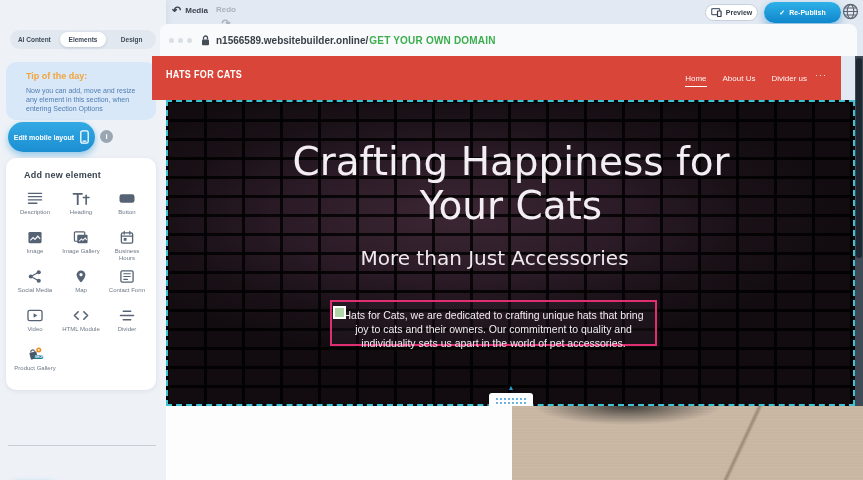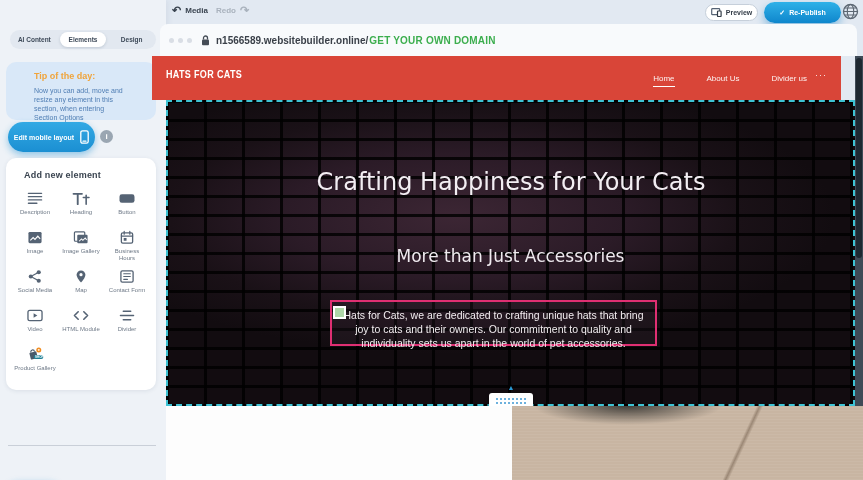--- a/index.html
+++ b/index.html
@@ -3,32 +3,32 @@
 <meta charset="utf-8">
 <style>
   * { margin:0; padding:0; box-sizing:border-box; }
   body { width:863px; height:480px; overflow:hidden; font-family:"Liberation Sans",sans-serif; }
   .app { position:relative; width:863px; height:480px; background:#e2e9f2; overflow:hidden; }
 
   
   .panel-title { position:absolute; left:16px; top:7px; font-size:15px; font-weight:bold; color:#2b3645; letter-spacing:.2px; }
   .undo-btn, .redo-btn { position:absolute; top:5px; display:flex; align-items:center; gap:4px; font-size:8px; font-weight:bold; cursor:pointer; }
   .undo-btn { left:172px; color:#39434f; }
-  .redo-btn { left:216px; color:#a9b2bd; }
+  .redo-btn { left:216px; color:#a9b2bd;flex-direction:column; }
   .arrow-glyph { font-size:11px; line-height:11px; }
   .preview-btn { position:absolute; left:705px; top:4px; width:53px; height:17px; background:#fff; border:1px solid #c6cfda; border-radius:10px; display:flex; align-items:center; justify-content:center; gap:4px; font-size:7px; font-weight:bold; color:#333c47; cursor:pointer; }
   .republish-btn { position:absolute; left:764px; top:2px; width:77px; height:21px; border-radius:12px; background:linear-gradient(180deg,#2fb1e8,#0f86cc); display:flex; align-items:center; justify-content:center; gap:4px; font-size:7px; font-weight:bold; color:#fff; box-shadow:0 4px 9px rgba(20,130,200,.45); cursor:pointer; }
   .globe-btn { position:absolute; left:842px; top:3px; width:17px; height:17px; cursor:pointer; }
 
   
   .sidebar { position:absolute; left:0; top:0; width:166px; height:480px; background:#eef2f7; box-shadow:2px 0 6px rgba(30,50,80,.07); }
   .tabs { position:absolute; left:10px; top:30px; width:146px; height:19px; background:#e2e8f0; border-radius:11px; display:flex; align-items:center; }
   .tab { flex:1; height:15px; margin:0 1px; display:flex; align-items:center; justify-content:center; font-size:6.5px; font-weight:bold; color:#3e4a59; border-radius:9px; cursor:pointer; }
   .tab.active { background:#fff; box-shadow:0 1px 3px rgba(40,60,90,.18); }
-  .tip-card { position:absolute; left:6px; top:62px; width:150px; height:58px; background:#d9e8f8; border-radius:10px; padding:9px 28px; }
+  .tip-card { position:absolute; left:6px; top:62px; width:150px; height:58px; background:#d9e8f8; border-radius:10px; padding:9px 20px; }
   .tip-title { font-size:9px; font-weight:bold; color:#f0a43b; margin-bottom:5px; }
   .tip-body { font-size:7px; line-height:9px; color:#4f7db3; }
   .edit-mobile { position:absolute; left:8px; top:122px; width:87px; height:30px; border-radius:16px; background:linear-gradient(180deg,#33a9e4,#1b8fd2); display:flex; align-items:center; justify-content:center; gap:6px; color:#fff; font-size:7px; font-weight:bold; box-shadow:0 3px 7px rgba(27,143,210,.45); cursor:pointer; }
   .info-dot { position:absolute; left:100px; top:130px; width:13px; height:13px; border-radius:50%; background:#9aa6b2; color:#fff; font-size:8px; font-weight:bold; display:flex; align-items:center; justify-content:center; cursor:pointer; }
   .elements-card { position:absolute; left:6px; top:158px; width:150px; height:232px; background:#fff; border-radius:10px; box-shadow:0 1px 4px rgba(40,60,90,.1); }
   .card-title { padding:12px 0 0 18px; font-size:9px; font-weight:bold; color:#3a4450; letter-spacing:.2px; }
   .el-grid { display:grid; grid-template-columns:repeat(3,1fr); grid-auto-rows:39px; padding:7px 6px 0; }
   .el { display:flex; flex-direction:column; align-items:center; gap:3px; padding-top:4px; cursor:pointer; }
   .el svg { width:20px; height:15px; flex:none; }
   .el .lbl { font-size:6px; line-height:6.5px; color:#6e7987; text-align:center; max-width:42px; }
@@ -39,34 +39,34 @@
   .chrome { position:absolute; left:160px; top:24px; width:697px; height:32px; background:#f8fafc; border-radius:8px 8px 0 0; display:flex; align-items:center; }
   .win-dots { display:flex; gap:4px; margin-left:9px; }
   .win-dots i { width:5px; height:5px; border-radius:50%; background:#d9dee5; }
   .lock { margin-left:9px; }
   .url-text { margin-left:6px; font-size:10px; font-weight:600; color:#3a4049; }
   .domain-cta { margin-left:1px; font-size:10px; font-weight:bold; color:#3cae4e; letter-spacing:.2px; cursor:pointer; }
 
   
   .site-header { position:absolute; left:152px; top:56px; width:689px; height:44px; background:#d94538; }
   .site-logo { position:absolute; left:14px; top:12px; color:#fff; font-size:11px; font-weight:bold; letter-spacing:.4px; transform:scaleX(.82); transform-origin:left; cursor:pointer; }
-  .site-nav { position:absolute; right:34px; top:0; height:44px; display:flex; align-items:center; gap:32px; }
+  .site-nav { position:absolute; right:34px; top:0; height:44px; display:flex; align-items:center; gap:16px; }
   .nav-item { font-size:8px; color:#fdf3f2; cursor:pointer; }
   .nav-item.current { border-bottom:1.5px solid #fff; padding-bottom:3px; margin-bottom:-4.5px; }
   .nav-more { position:absolute; right:14px; top:14px; color:#fdf3f2; font-size:9px; letter-spacing:1px; cursor:pointer; }
 
   .hero { position:absolute; left:166px; top:100px; width:689px; height:306px;
     background:
       repeating-linear-gradient(to right, rgba(0,0,0,.82) 0 3px, transparent 3px 38px),
       repeating-linear-gradient(to bottom, rgba(0,0,0,.82) 0 3px, transparent 3px 19px),
       radial-gradient(ellipse 55% 45% at 42% 38%, #3c2634 0%, #2b1b27 45%, #1a1117 75%, #120c10 100%);
     background-color:#140d12; }
   .section-outline { position:absolute; left:166px; top:100px; width:689px; height:306px; border:2px dashed #3ec3d4; pointer-events:none; }
-  .hero-heading { position:absolute; left:276px; top:160px; width:470px; text-align:center; font-family:"DejaVu Sans",sans-serif; font-size:24px; line-height:44px; font-weight:500; color:#f3eef3; cursor:pointer; }
-  .hero-sub { position:absolute; left:166px; top:246px; width:657px; text-align:center; font-family:"DejaVu Sans",sans-serif; font-size:17px; color:#efeaef; cursor:pointer;margin-left:16px; }
+  .hero-heading { position:absolute; left:276px; top:140px; width:470px; text-align:center; font-family:"DejaVu Sans",sans-serif; font-size:39px; line-height:44px; font-weight:500; color:#f3eef3; cursor:pointer; }
+  .hero-sub { position:absolute; left:166px; top:246px; width:657px; text-align:center; font-family:"DejaVu Sans",sans-serif; font-size:20px; color:#efeaef; cursor:pointer; }
   .text-block { position:absolute; left:330px; top:300px; width:327px; height:46px; border:2px solid #df2f72; background:rgba(160,120,150,.07); padding:6px 4px; text-align:center; font-size:10.5px; line-height:14px; color:#f2edf0; cursor:pointer; }
   .block-handle { position:absolute; left:1px; top:4px; width:13px; height:13px; background:#aed6a8; border:2px solid #fff; cursor:pointer; }
 
   .resize-pill { position:absolute; left:489px; top:393px; width:44px; height:16px; background:#fff; border-radius:3px; box-shadow:0 1px 4px rgba(0,0,0,.3); cursor:ns-resize; }
   .grip { position:absolute; left:6px; top:4px; right:6px; bottom:4px; background-image:radial-gradient(circle,#6db1dd .8px, transparent 1.1px); background-size:4px 4px; }
   .arr { position:absolute; left:505px; width:12px; text-align:center; color:#2a9ad6; font-size:7px; line-height:7px; cursor:ns-resize; }
   .arr.up { top:384px; } .arr.down { top:410px; }
 
   .below-left { position:absolute; left:166px; top:406px; width:346px; height:74px; background:#fdfdfd; }
   .below-carpet { position:absolute; left:512px; top:406px; width:351px; height:74px;

